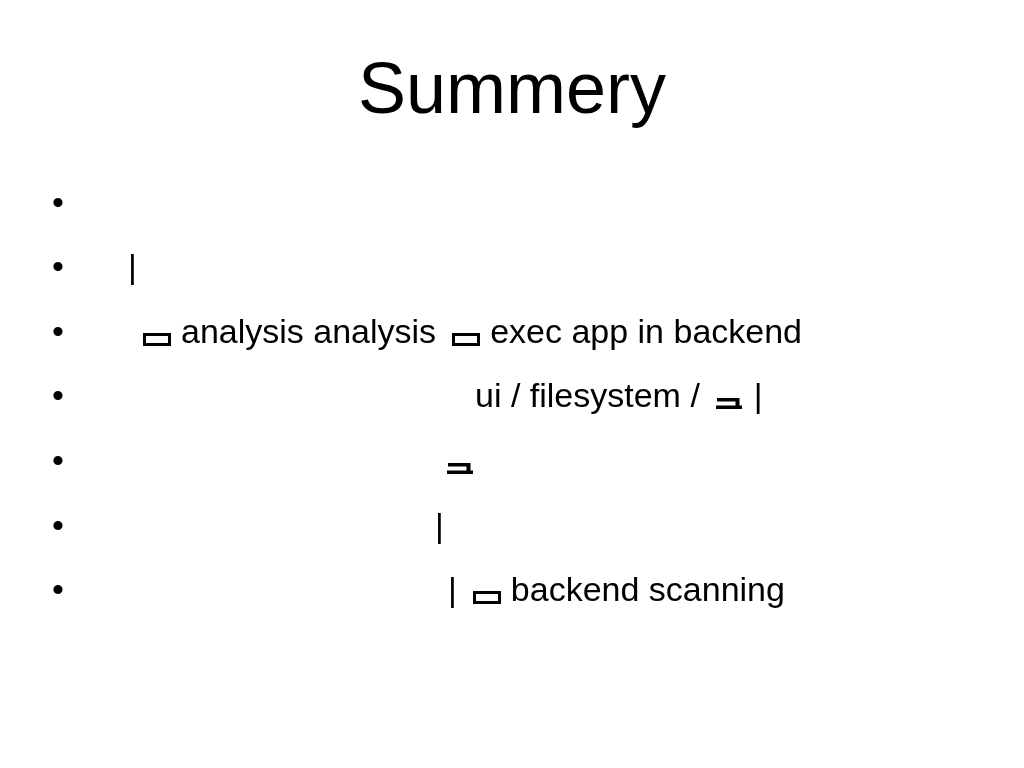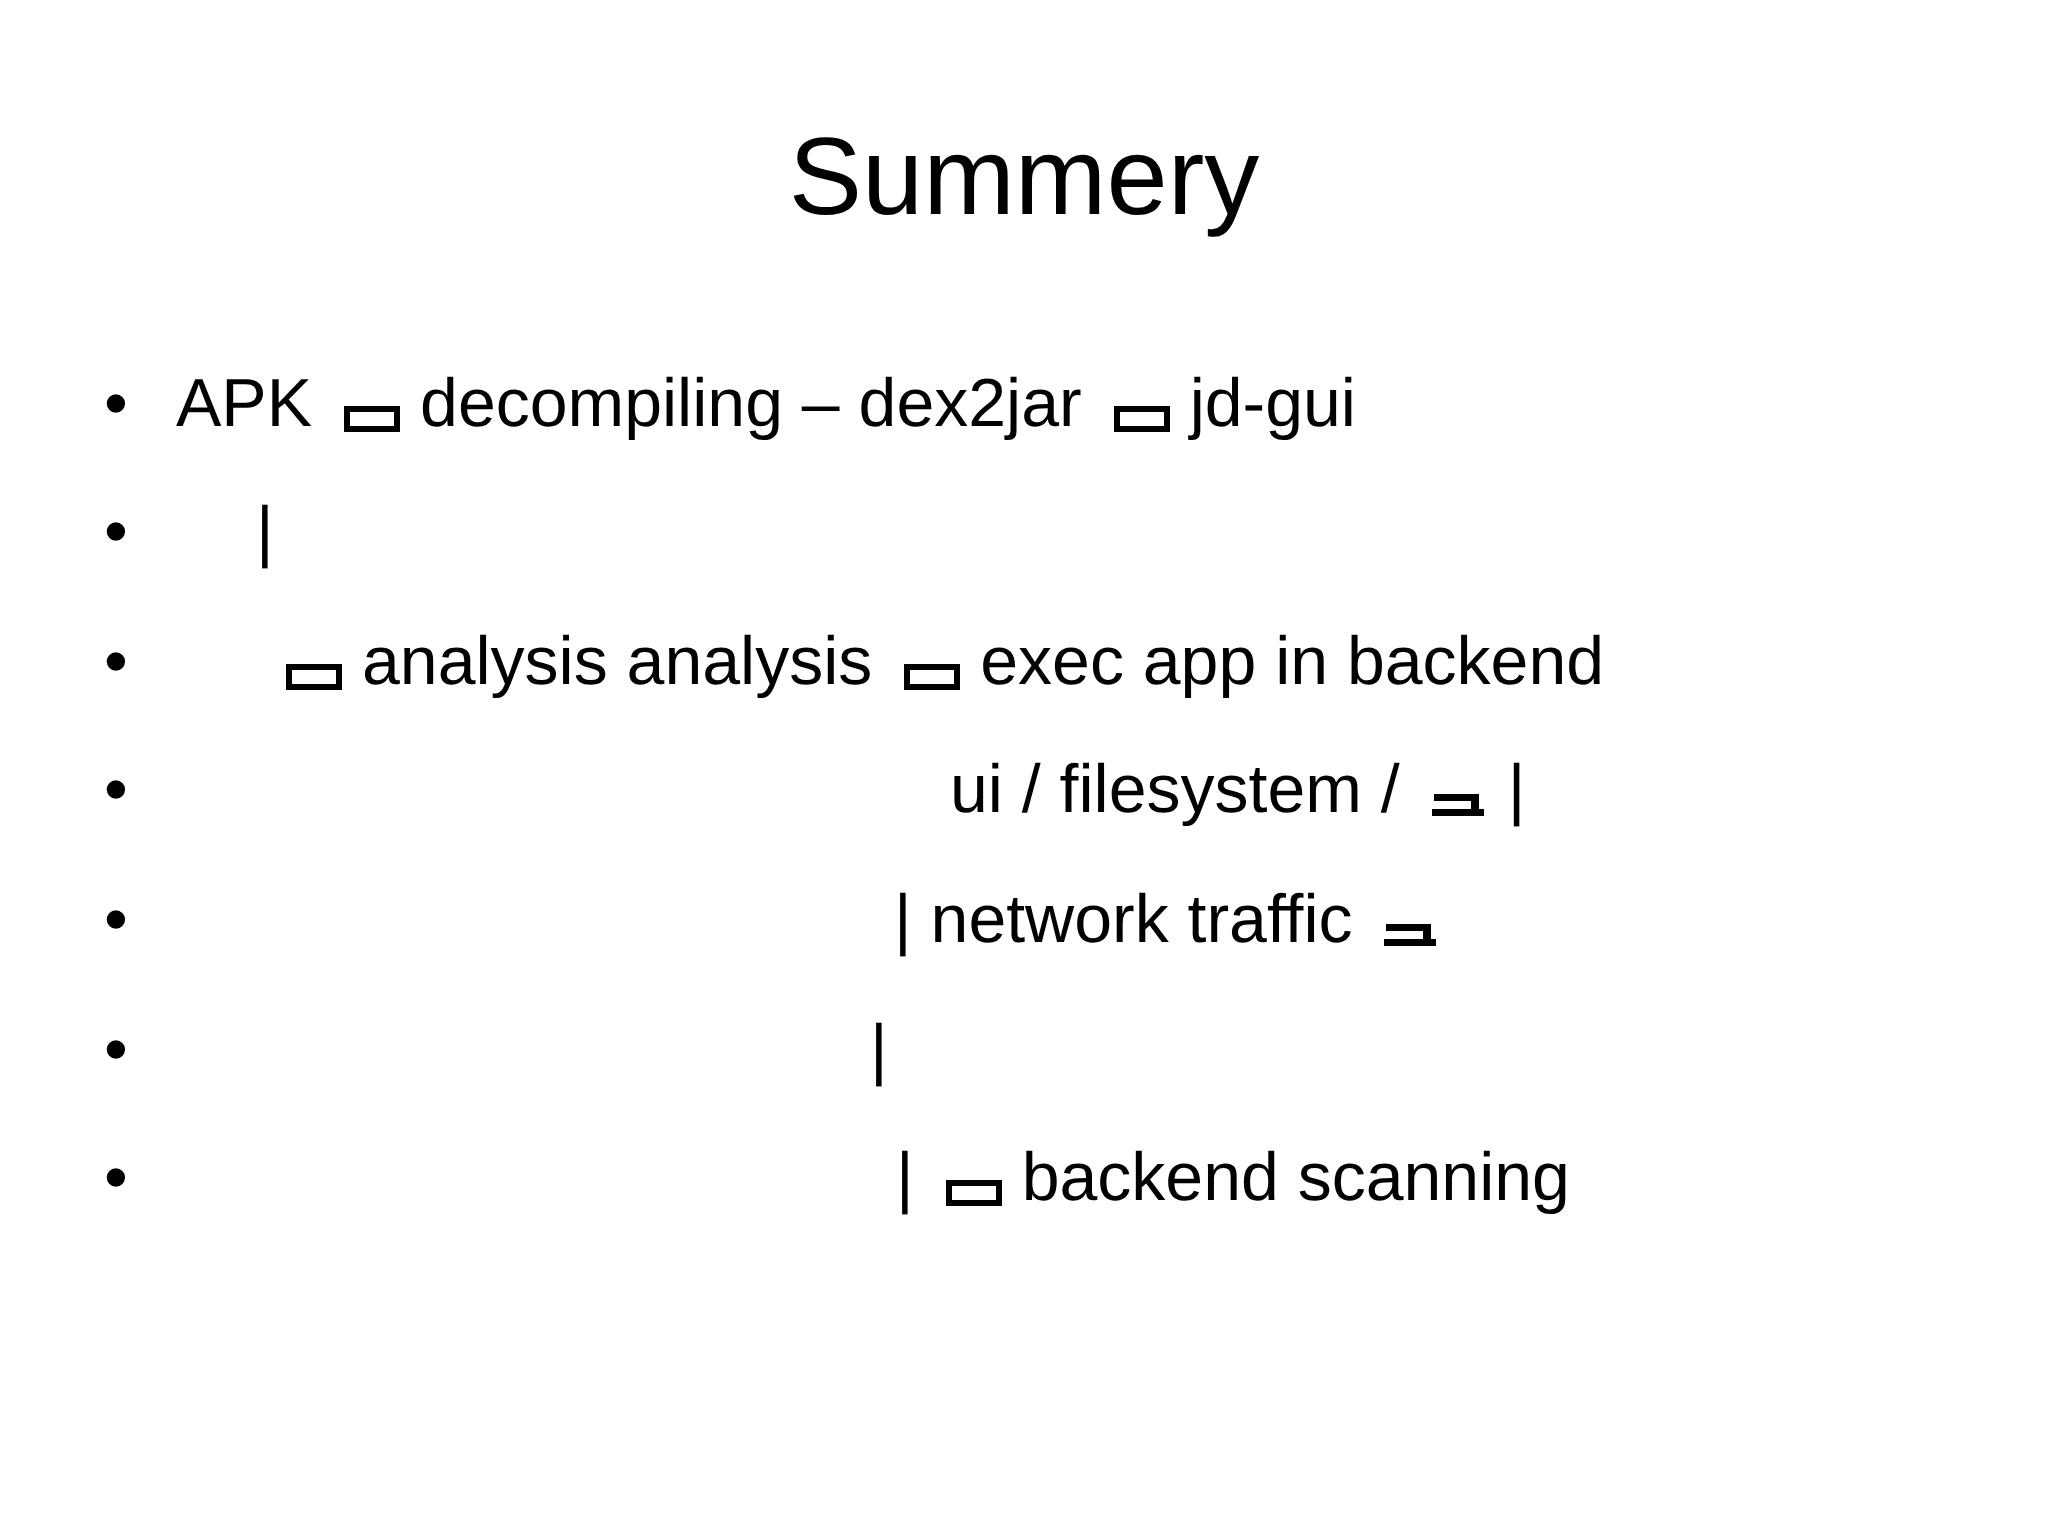--- a/index.html
+++ b/index.html
@@ -17,21 +17,21 @@
     height: 768px;
     background: #ffffff;
     color: #000000;
   }
   #slide-title {
     position: absolute;
     top: 52px;
     left: 0;
     width: 100%;
     text-align: center;
-    font-size: 55px;
+    font-size: 72px;
     line-height: 72px;
     font-weight: 400;
     letter-spacing: 0px;
     color: #000000;
   }
   .bullet-row {
     position: absolute;
     left: 0;
     width: 1024px;
     height: 46px;
@@ -68,25 +68,20 @@
   }
 </style>
 </head>
 <body>
 
 <div id="slide">
   <div id="slide-title">Summery</div>
   <div id="bullets">
       <div class="bullet-row" style="top: 179.5px;">
         <span class="bullet-marker">•</span>
-        <span class="bullet-content" style="left: 88px;"><span class="seg-text">APK</span><span class="glyph-icon"><svg width="28" height="13" viewBox="0 0 28 13" xmlns="http://www.w3.org/2000/svg">
-              <rect x="1.5" y="1.5" width="25" height="10" fill="none" stroke="#000000" stroke-width="3"></rect>
-            </svg></span><span class="seg-text">decompiling – dex2jar</span><span class="glyph-icon"><svg width="28" height="13" viewBox="0 0 28 13" xmlns="http://www.w3.org/2000/svg">
-              <rect x="1.5" y="1.5" width="25" height="10" fill="none" stroke="#000000" stroke-width="3"></rect>
-            </svg></span><span class="seg-text">jd-gui</span></span>
       </div>
       <div class="bullet-row" style="top: 244.1px;">
         <span class="bullet-marker">•</span>
         <span class="bullet-content" style="left: 128px;"><span class="seg-text">|</span></span>
       </div>
       <div class="bullet-row" style="top: 308.7px;">
         <span class="bullet-marker">•</span>
         <span class="bullet-content" style="left: 143px;"><span class="glyph-icon"><svg width="28" height="13" viewBox="0 0 28 13" xmlns="http://www.w3.org/2000/svg">
               <rect x="1.5" y="1.5" width="25" height="10" fill="none" stroke="#000000" stroke-width="3"></rect>
             </svg></span><span class="seg-text">analysis analysis</span><span class="glyph-icon"><svg width="28" height="13" viewBox="0 0 28 13" xmlns="http://www.w3.org/2000/svg">
@@ -96,21 +91,21 @@
       <div class="bullet-row" style="top: 373.3px;">
         <span class="bullet-marker">•</span>
         <span class="bullet-content" style="left: 475px;"><span class="seg-text">ui / filesystem /</span><span class="glyph-icon"><svg width="28" height="13" viewBox="0 0 28 13" xmlns="http://www.w3.org/2000/svg">
               <rect x="1" y="1" width="22" height="3.5" fill="#000000"></rect>
               <rect x="19.5" y="1" width="4" height="11" fill="#000000"></rect>
               <rect x="0" y="8.5" width="26" height="3.5" fill="#000000"></rect>
             </svg></span><span class="seg-text">|</span></span>
       </div>
       <div class="bullet-row" style="top: 437.9px;">
         <span class="bullet-marker">•</span>
-        <span class="bullet-content" style="left: 447px;"><span class="seg-text">| network traffic</span><span class="glyph-icon"><svg width="28" height="13" viewBox="0 0 28 13" xmlns="http://www.w3.org/2000/svg">
+        <span class="bullet-content" style="left: 447px;"><span class="glyph-icon"><svg width="28" height="13" viewBox="0 0 28 13" xmlns="http://www.w3.org/2000/svg">
               <rect x="1" y="1" width="22" height="3.5" fill="#000000"></rect>
               <rect x="19.5" y="1" width="4" height="11" fill="#000000"></rect>
               <rect x="0" y="8.5" width="26" height="3.5" fill="#000000"></rect>
             </svg></span></span>
       </div>
       <div class="bullet-row" style="top: 502.5px;">
         <span class="bullet-marker">•</span>
         <span class="bullet-content" style="left: 435px;"><span class="seg-text">|</span></span>
       </div>
       <div class="bullet-row" style="top: 567.1px;">

